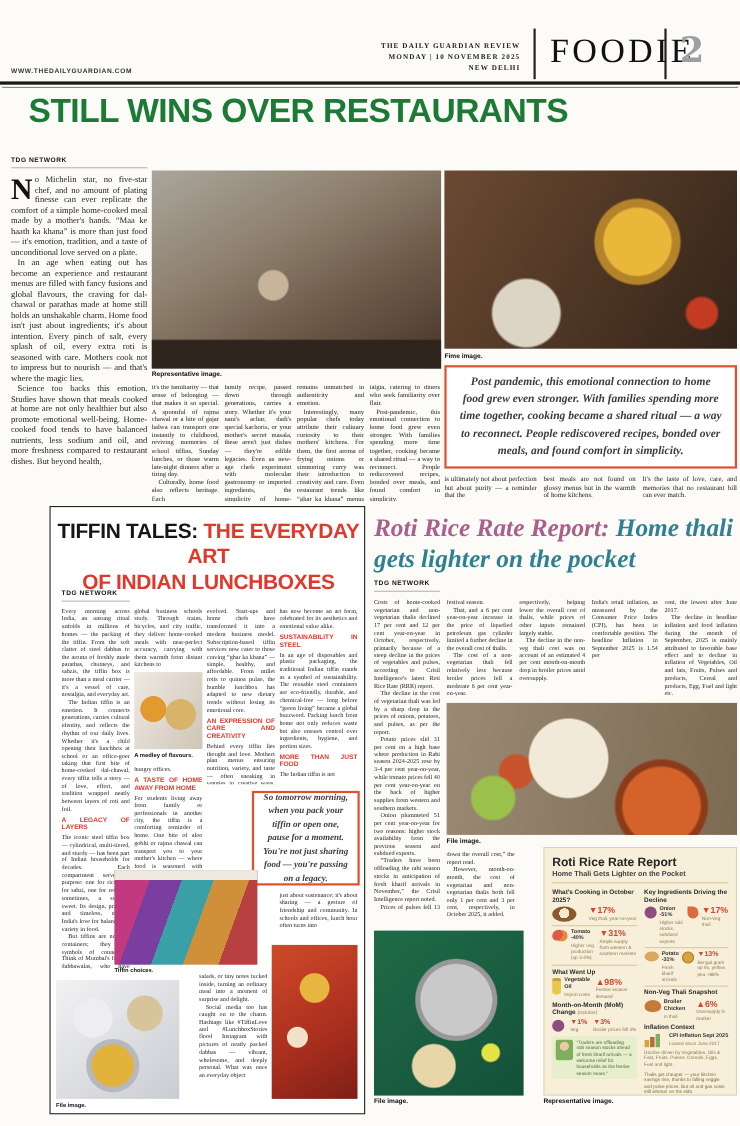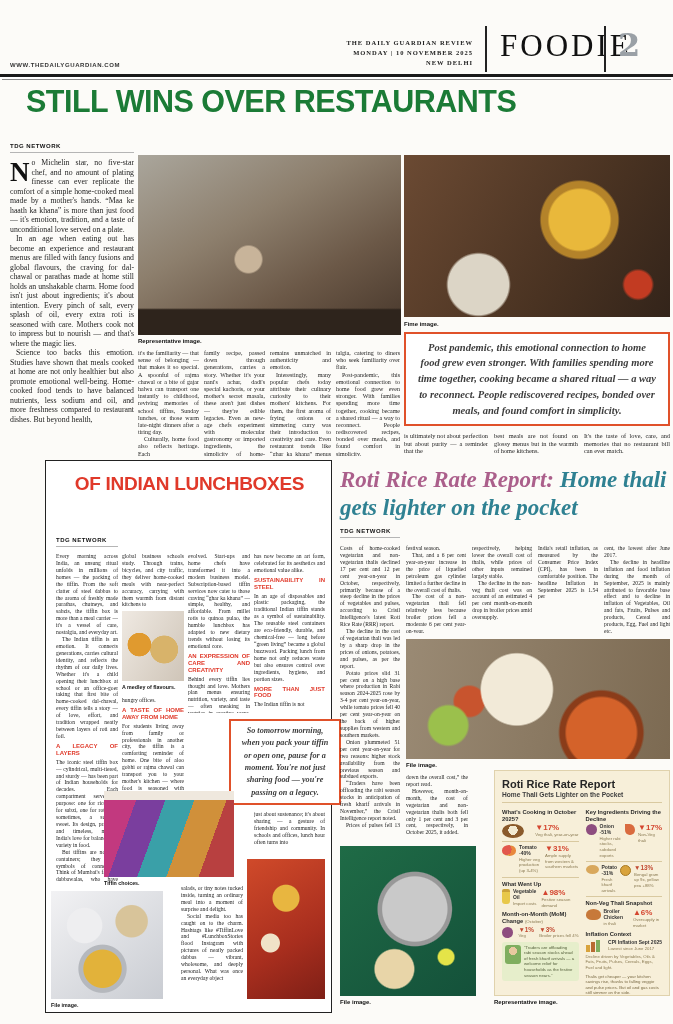--- a/index.html
+++ b/index.html
@@ -109,20 +109,21 @@
     <p class="para">talgia, catering to diners who seek familiarity over flair.</p>
     <p class="para">Post-pandemic, this emotional connection to home food grew even stronger. With families spending more time together, cooking became a shared ritual — a way to reconnect. People rediscovered recipes, bonded over meals, and found comfort in simplicity.</p>
   </div>
 
 <div class="abs ncol" style="left:404px;top:432px;width:84px;height:30px;font-size:6.3px;">is ultimately not about perfection but about purity — a reminder that the</div>
 <div class="abs ncol" style="left:494px;top:432px;width:84px;height:30px;font-size:6.3px;">best meals are not found on glossy menus but in the warmth of home kitchens.</div>
 <div class="abs ncol" style="left:584px;top:432px;width:86px;height:30px;font-size:6.3px;">It's the taste of love, care, and memories that no restaurant bill can ever match.</div>
 
 <div class="abs tbox" style="left:45px;top:460px;width:287px;height:553px;">
   <div class="abs tiffin-h" style="left:0;top:12px;width:287px;">
+    <div><span class="blackk">TIFFIN TALES: </span><span class="tiffin-red">THE EVERYDAY ART</span></div>
     <div class="tiffin-red">OF INDIAN LUNCHBOXES</div>
   </div>
   <div class="abs byline" style="left:10px;top:76px;width:62px;">TDG NETWORK</div>
 
   <div class="abs tcol" style="left:10px;top:92px;width:62px;height:330px;">
     <div>
         <p class="para">Every morning across India, an unsung ritual unfolds in millions of homes — the packing of the tiffin. From the soft clatter of steel dabbas to the aroma of freshly made parathas, chutneys, and sabzis, the tiffin box is more than a meal carrier — it's a vessel of care, nostalgia, and everyday art.</p>
         <p class="para">The Indian tiffin is an emotion. It connects generations, carries cultural identity, and reflects the rhythm of our daily lives. Whether it's a child opening their lunchbox at school or an office-goer taking that first bite of home-cooked dal-chawal, every tiffin tells a story — of love, effort, and tradition wrapped neatly between layers of roti and foil.</p>
       </div>
     <div class="subhead">A LEGACY OF LAYERS</div>
@@ -164,21 +165,21 @@
     <div class="subhead">SUSTAINABILITY IN STEEL</div>
     <div>
         <p class="para">In an age of disposables and plastic packaging, the traditional Indian tiffin stands as a symbol of sustainability. The reusable steel containers are eco-friendly, durable, and chemical-free — long before “green living” became a global buzzword. Packing lunch from home not only reduces waste but also ensures control over ingredients, hygiene, and portion sizes.</p>
       </div>
     <div class="subhead">MORE THAN JUST FOOD</div>
     <div>
         <p class="para">The Indian tiffin is not</p>
       </div>
   </div>
 
-  <div class="abs pq pq-small" style="left:183px;top:258px;width:112px;height:86px;padding:5px 7px;">So tomorrow morning, when you pack your tiffin or open one, pause for a moment. You're not just sharing food — you're passing on a legacy.</div>
+  <div class="abs pq pq-small" style="left:183px;top:258px;width:98px;height:86px;padding:5px 7px;">So tomorrow morning, when you pack your tiffin or open one, pause for a moment. You're not just sharing food — you're passing on a legacy.</div>
   <div class="abs tcol" style="left:208px;top:350px;width:71px;height:44px;">
       <p class="para">just about sustenance; it's about sharing — a gesture of friendship and community. In schools and offices, lunch hour often turns into</p>
     </div>
 
   <div class="photo" style="left:58px;top:330px;width:130px;height:86px;background:linear-gradient(to bottom,#efe8de 0 10%,transparent 10%),linear-gradient(110deg,#c2397f 0 22%,#7a3e9e 22% 40%,#3aa0a8 40% 58%,#d0903a 58% 78%,#b84040 78%);"></div>
   <div class="abs caption" style="left:58px;top:419px;font-size:5.3px;">Tiffin choices.</div>
 
   <div class="photo" style="left:5px;top:430px;width:112px;height:108px;background:radial-gradient(circle at 30% 32%,#eeeef0 0 16%,transparent 17%),radial-gradient(circle at 72% 28%,#d8c49a 0 14%,transparent 15%),radial-gradient(circle at 46% 72%,#e2b23a 0 19%,#b5b8bd 20% 24%,transparent 25%),linear-gradient(140deg,#f2f2f4,#c9ccd2);"></div>
   <div class="abs caption" style="left:5px;top:541px;font-size:5.3px;">File image.</div>
 

